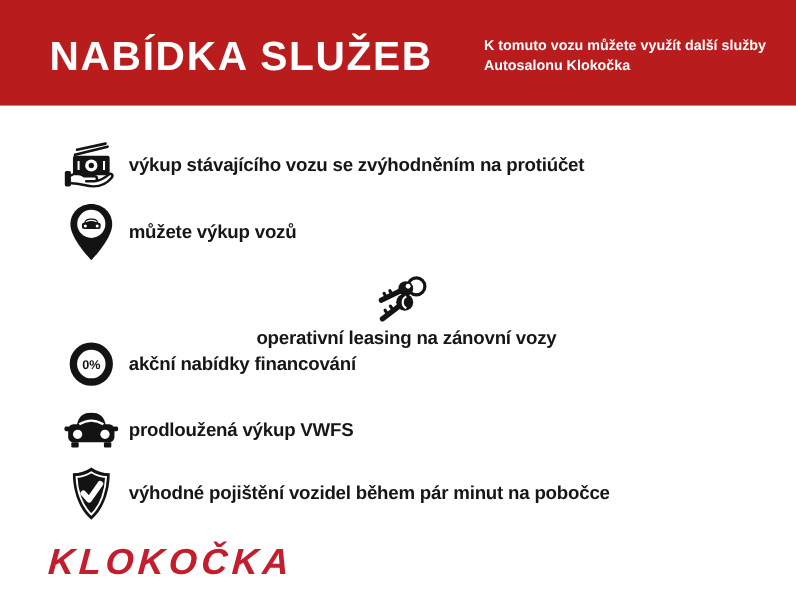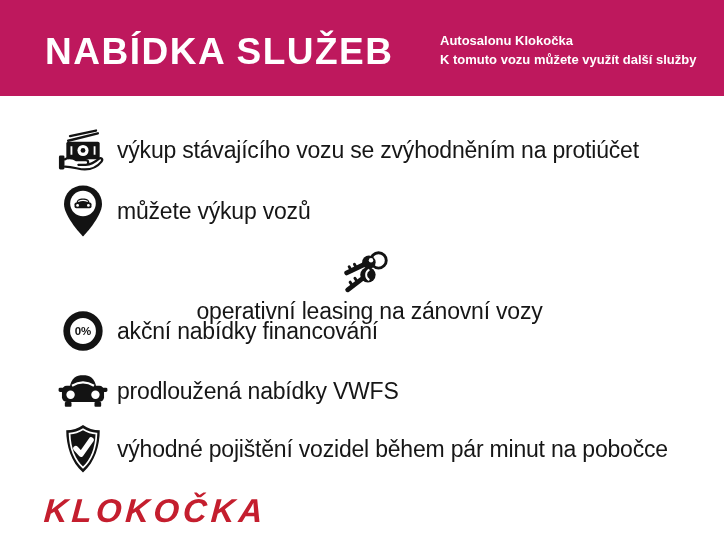--- a/index.html
+++ b/index.html
@@ -8,21 +8,21 @@
     font-family: "Liberation Sans", sans-serif;
     background: #ffffff;
     position: relative;
     overflow: hidden;
   }
   .page { position: absolute; inset: 0; width: 724px; height: 560px; background: #fff; }
 
   
   .banner {
     position: absolute; left: 0; top: 0; width: 724px; height: 96px;
-    background: #be185d;
+    background: #b91c1c;
   }
   .banner-title {
     position: absolute; left: 45px; top: 33px;
     color: #ffffff; font-size: 37px; font-weight: bold;
     letter-spacing: 1.5px; white-space: nowrap; line-height: 1;
   }
   .banner-subtitle {
     position: absolute; left: 440px; top: 31px; width: 260px;
     color: #ffffff; font-size: 13px; font-weight: bold; line-height: 19px;
   }
@@ -38,42 +38,42 @@
   .service-row.r2 { top: 148px; flex-direction: column; }
   .service-row.r3 { top: 207px; }
   .service-row.r4 { top: 267px; }
   .service-row.r5 { top: 325px; }
   .icon-box {
     width: 54px; height: 56px; flex: 0 0 54px;
     display: flex; align-items: center; justify-content: center;
   }
   .service-label {
     margin-left: 7px;
-    color: #161616; font-size: 23px; font-weight: normal;
+    color: #161616; font-size: 17px; font-weight: bold;
     letter-spacing: -0.2px; white-space: nowrap;
   }
   .svg-badge-text { font-family: "Liberation Sans", sans-serif; }
 
   
   .footer-logo {
     position: absolute; left: 44px; top: 494px;
     color: #c41e2e; font-size: 33px; font-weight: bold; font-style: italic;
     letter-spacing: 4px; transform: skewX(-4deg); white-space: nowrap; line-height: 1;
   }
 </style>
 </head>
 <body>
 
 <div class="page">
 
   <div class="banner">
     <div class="banner-title">NABÍDKA SLUŽEB</div>
     <div class="banner-subtitle">
+      <div>K tomuto vozu můžete využít další služby</div>
       <div>Autosalonu Klokočka</div>
-      <div>K tomuto vozu můžete využít další služby</div>
     </div>
   </div>
 
   <div class="services">
 
     <div class="service-row r0">
       <span class="icon-box">
         <svg width="50" height="48" viewBox="0 0 54 50">
           <g fill="none" stroke="#131313" stroke-width="2.6" stroke-linecap="round" stroke-linejoin="round">
             <path d="M13 10 L41 4"></path>
@@ -139,21 +139,21 @@
           <rect x="5" y="17.5" width="44" height="17" rx="5" fill="#131313"></rect>
           <rect x="1.5" y="19.5" width="5" height="4.5" rx="1.5" fill="#131313"></rect>
           <rect x="47.5" y="19.5" width="5" height="4.5" rx="1.5" fill="#131313"></rect>
           <path d="M15.5 17.5 Q27 10.5 38.5 17.5" stroke="#ffffff" stroke-width="2.2" fill="none"></path>
           <circle cx="14" cy="27" r="4.4" fill="#ffffff"></circle>
           <circle cx="40" cy="27" r="4.4" fill="#ffffff"></circle>
           <rect x="8" y="34.5" width="7" height="5" rx="1" fill="#131313"></rect>
           <rect x="39" y="34.5" width="7" height="5" rx="1" fill="#131313"></rect>
         </svg>
       </span>
-      <span class="service-label">prodloužená nabídky VWFS</span>
+      <span class="service-label">prodloužená výkup VWFS</span>
     </div>
 
     <div class="service-row r5">
       <span class="icon-box">
         <svg width="46" height="52" viewBox="0 0 48 54">
           <path d="M24 2 C29 5.5 35 7.5 41.5 7.5 C41.5 23 36.5 41 24 51.5 C11.5 41 6.5 23 6.5 7.5 C13 7.5 19 5.5 24 2 Z" fill="#131313"></path>
           <path d="M24 6.5 C28 9 33 10.8 38 11 C37.6 23.5 33.3 37.7 24 46.5 C14.7 37.7 10.4 23.5 10 11 C15 10.8 20 9 24 6.5 Z" fill="none" stroke="#ffffff" stroke-width="1.8"></path>
           <path d="M16.5 26.5 L22 32.5 L32.5 17.5" stroke="#ffffff" stroke-width="5.5" fill="none" stroke-linecap="round" stroke-linejoin="round"></path>
         </svg>
       </span>

